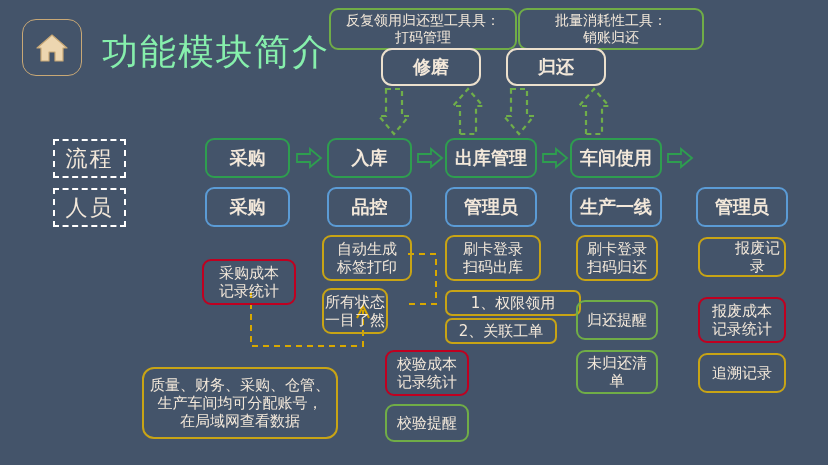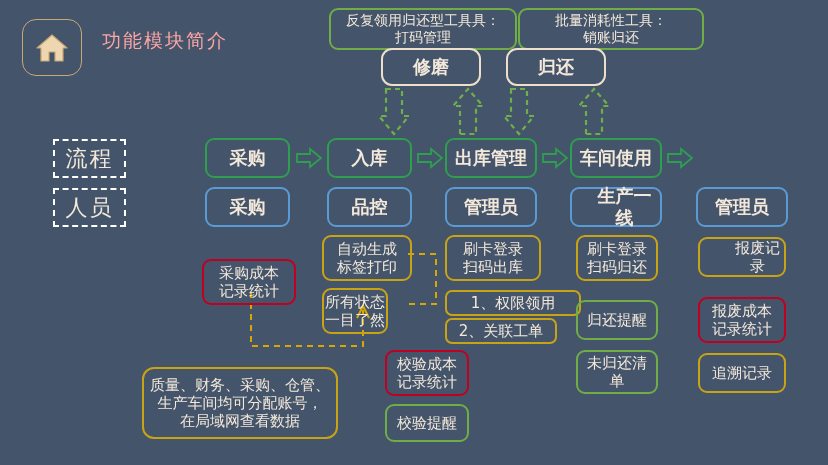--- a/index.html
+++ b/index.html
@@ -14,21 +14,21 @@
   
   .home-btn{
     position:absolute;left:22px;top:19px;width:60px;height:57px;
     border:1px solid #c8a876;border-radius:14px;
     box-sizing:border-box;
     display:flex;align-items:center;justify-content:center;
   }
   .home-ico{width:34px;height:30px;display:block;}
   .app-title{
     position:absolute;left:102px;top:28px;
-    font-size:19px;letter-spacing:2px;color:#fca5a5;
+    font-size:36px;letter-spacing:2px;color:#86efac;
     white-space:nowrap;
   }
 
   
   .node{
     position:absolute;box-sizing:border-box;
     border-radius:9px;border:2px solid #888;
     display:flex;align-items:center;justify-content:center;
     text-align:center;line-height:1.22;
     white-space:pre-line;
@@ -111,21 +111,21 @@
   <svg class="arrow-svg" style="left:542px;top:148px;width:26px;height:20px;">
     <path d="M1,6 L14,6 L14,1 L25,10 L14,19 L14,14 L1,14 Z" fill="none" stroke="#2e9e4f" stroke-width="1.8"></path>
   </svg>
   <svg class="arrow-svg" style="left:667px;top:148px;width:26px;height:20px;">
     <path d="M1,6 L14,6 L14,1 L25,10 L14,19 L14,14 L1,14 Z" fill="none" stroke="#2e9e4f" stroke-width="1.8"></path>
   </svg>
 
   <div class="node blue f18 bold" style="left:205px;top:187px;width:85px;height:40px;">采购</div>
   <div class="node blue f18 bold" style="left:327px;top:187px;width:85px;height:40px;">品控</div>
   <div class="node blue f18 bold" style="left:445px;top:187px;width:92px;height:40px;">管理员</div>
-  <div class="node blue f18 bold" style="left:570px;top:187px;width:92px;height:40px;padding-left:17px;">生产一线</div>
+  <div class="node blue f18 bold" style="left:570px;top:187px;width:92px;height:40px;">生产一线</div>
   <div class="node blue f18 bold" style="left:696px;top:187px;width:92px;height:40px;">管理员</div>
 
   <svg class="conn" style="left:200px;top:290px;width:180px;height:80px;">
     <path d="M51,2 L51,56 L163,56 L163,20" fill="none" stroke="#d8a800" stroke-width="2" stroke-dasharray="6,5"></path>
     <path d="M157,28 L163,16 L169,28" fill="none" stroke="#d8a800" stroke-width="2"></path>
   </svg>
 
   <svg class="conn" style="left:406px;top:246px;width:40px;height:66px;">
     <path d="M2,8 L30,8 L30,58 L2,58" fill="none" stroke="#d8a800" stroke-width="2" stroke-dasharray="6,5"></path>
   </svg>

